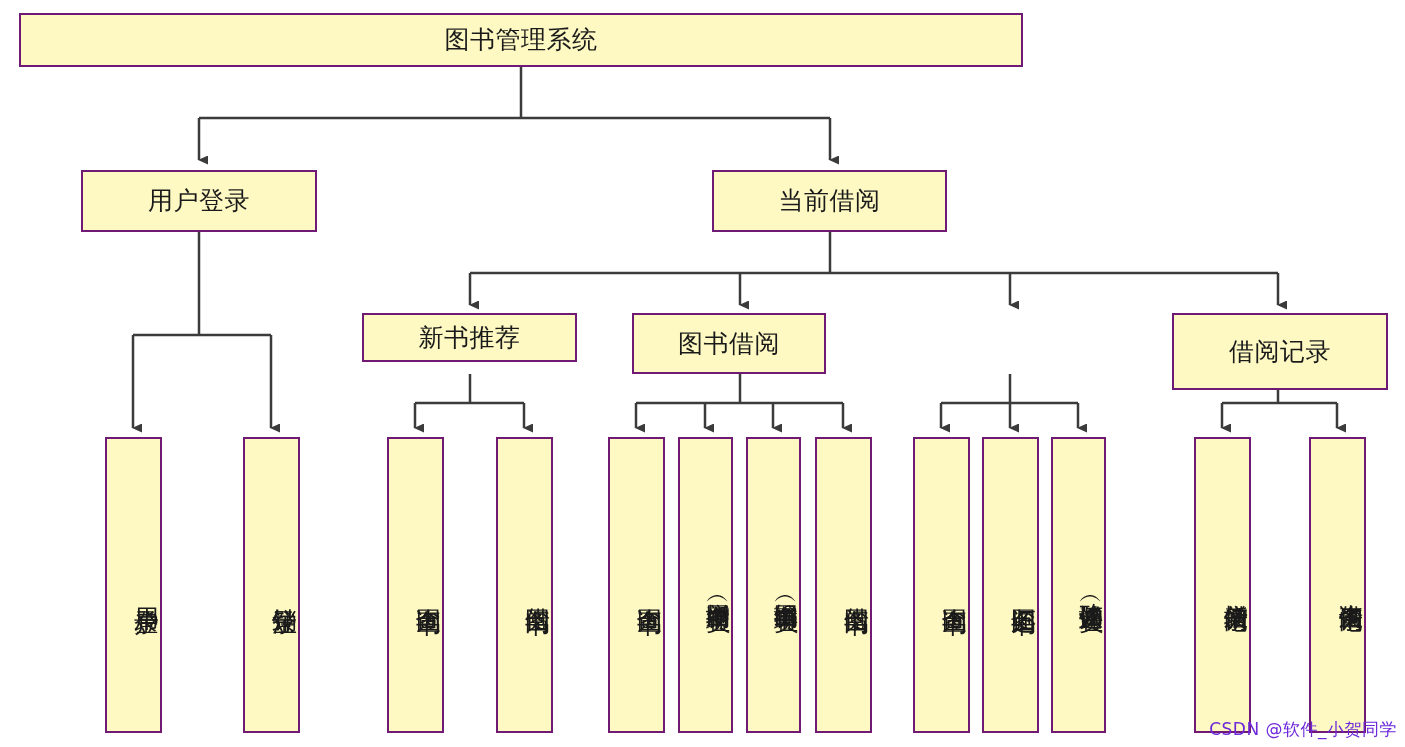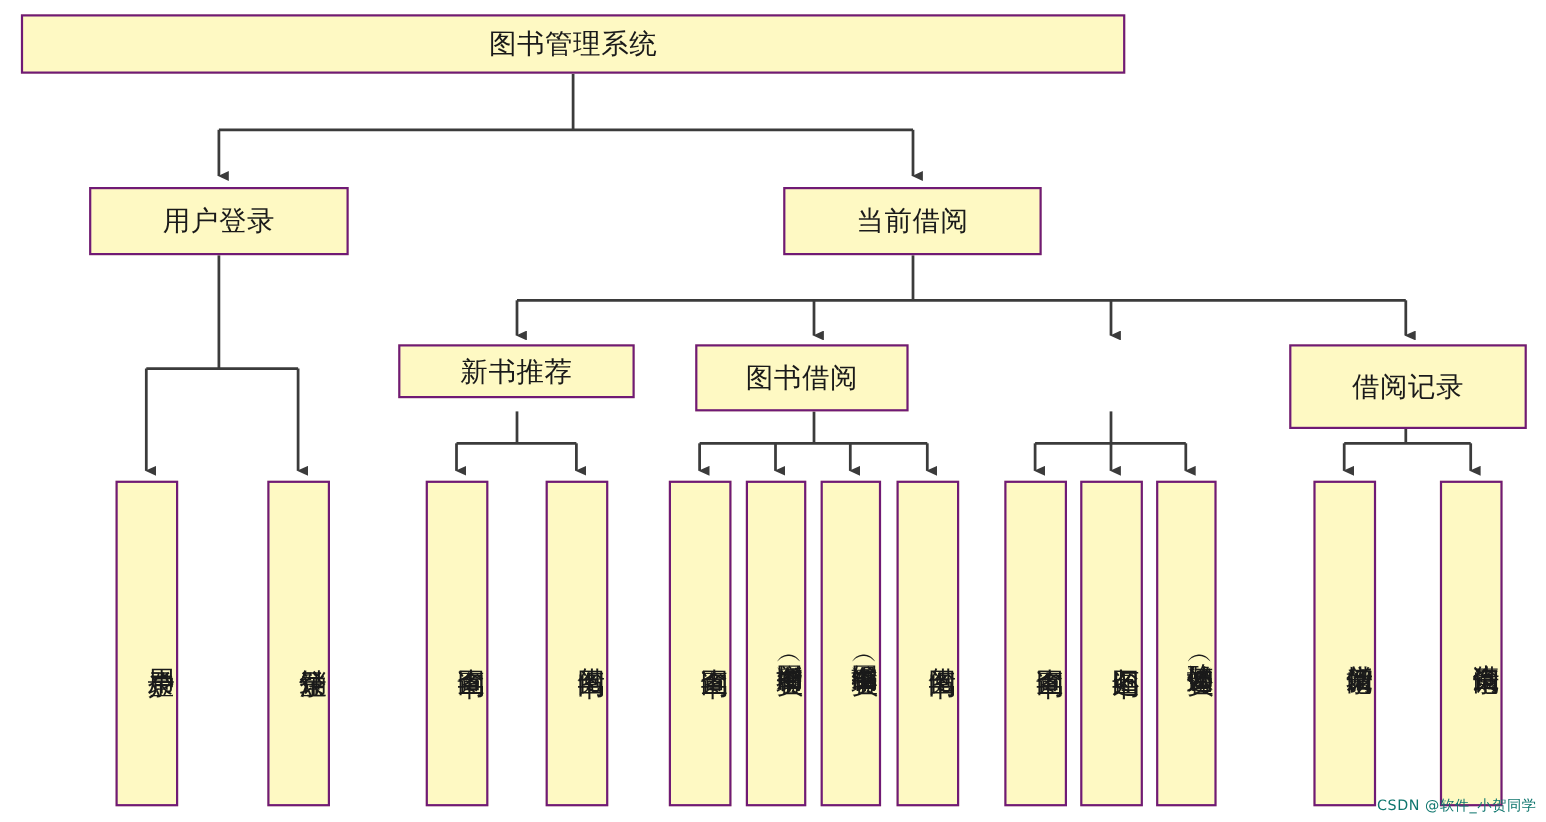--- a/index.html
+++ b/index.html
@@ -55,22 +55,22 @@
     font-size: 24px;
   }
   .node-label {
     display: block;
     white-space: nowrap;
   }
   .watermark {
     position: absolute;
     right: 8px;
     bottom: 6px;
-    font-size: 13px;
-    color: #0f766e;
+    font-size: 17px;
+    color: #6d28d9;
     letter-spacing: 0.5px;
     white-space: nowrap;
     user-select: none;
   }
 </style>
 </head>
 <body>
 
 <div id="diagram-root">
 

